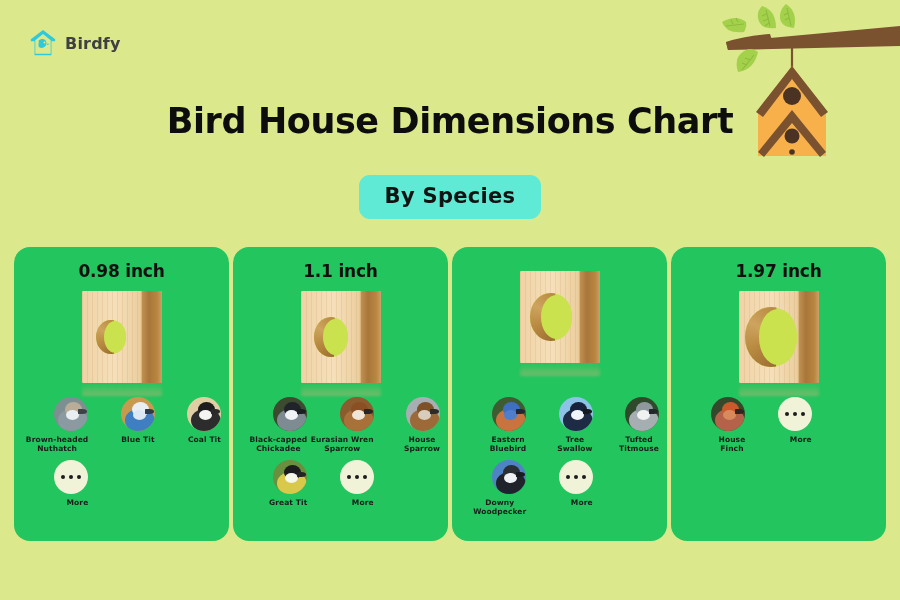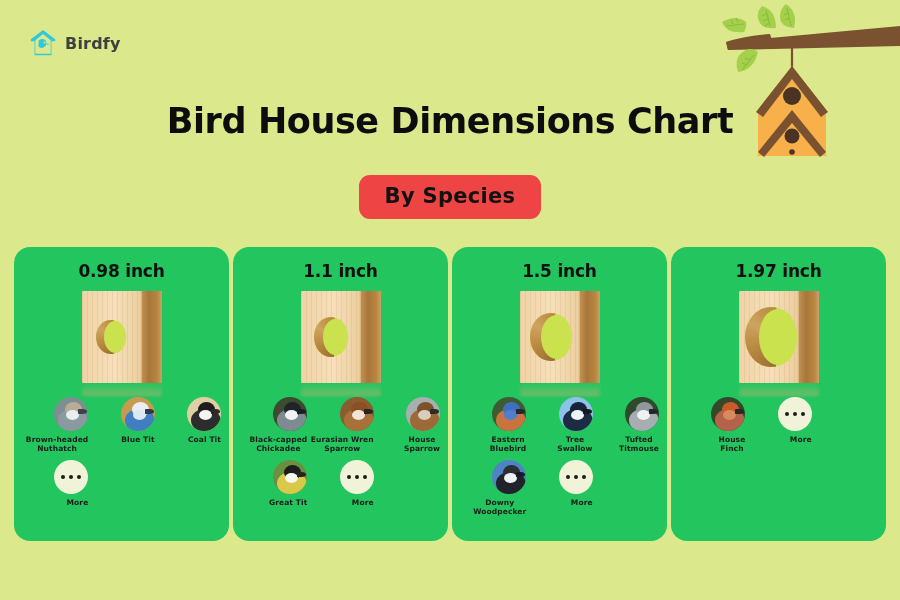--- a/index.html
+++ b/index.html
@@ -32,21 +32,21 @@
     text-align: center;
     font-size: 35px; font-weight: 800; color: #0d0d0d;
     letter-spacing: -.4px;
   }
   #subtitle-wrap {
     position: absolute; left: 0; right: 0; top: 175px;
     text-align: center;
   }
   #subtitle {
     display: inline-block;
-    background: #ef4444;
+    background: #5eead4;
     color: #121212;
     font-size: 21px; font-weight: 700;
     padding: 9px 26px 11px;
     border-radius: 11px;
     letter-spacing: .3px;
   }
 
   
   #cards {
     position: absolute;
@@ -353,21 +353,20 @@
               <i></i>
               <i></i>
               <i></i>
             </div>
             <div class="bird-name">More</div>
           </div>
         </div>
       </div>
     </div>
     <div class="card">
-      <div class="card-size">1.5 inch</div>
       <div class="block-wrap">
         <div class="block">
           <div class="hole" style="width: 42px; height: 48.72px; left: 10.04px; top: 21.64px;">
             <span class="rim"></span>
             <span class="inner" style="left:11.34px;top:1.89px;width:31.08px;height:44.940000000000005px"></span>
           </div>
         </div>
         <div class="reflection"></div>
       </div>
       <div class="birds">

